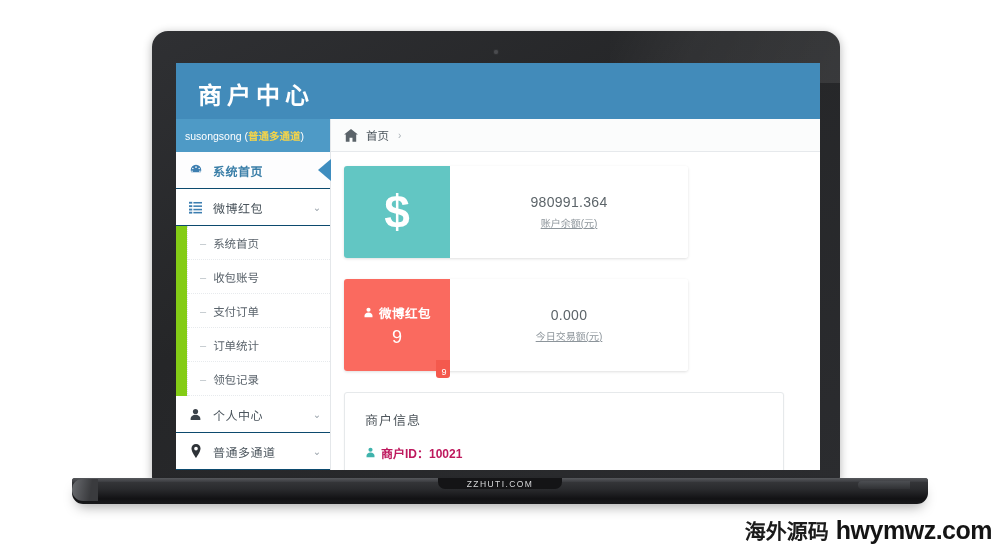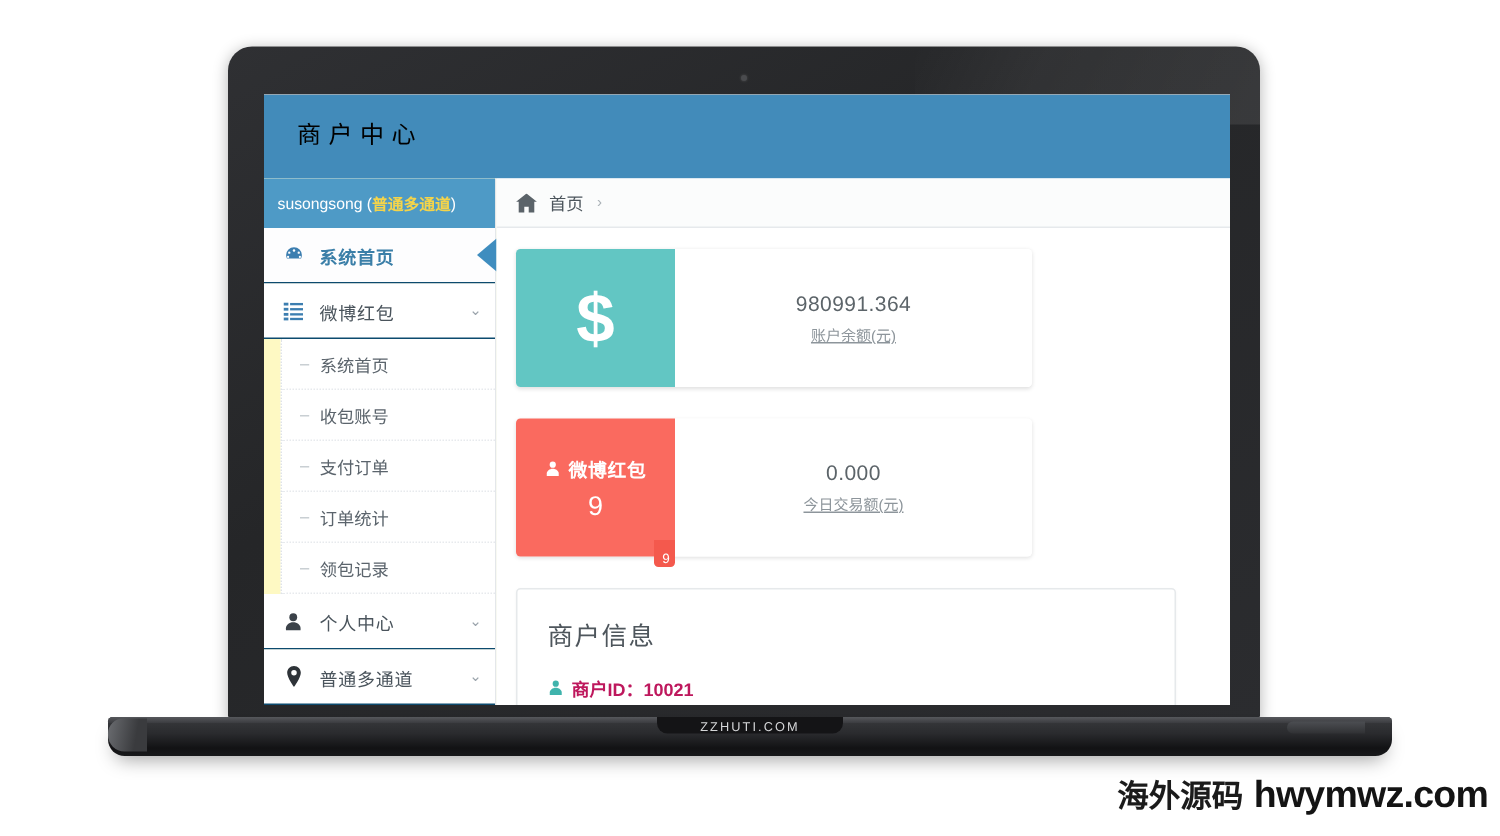--- a/index.html
+++ b/index.html
@@ -135,38 +135,38 @@
 
   .topbar {
     height: 56px;
     background: #428bba;
     position: relative;
   }
   .brand-title {
     position: absolute;
     left: 22px;
     top: 13px;
-    color: #000000;
-    font-size: 16px;
+    color: #ffffff;
+    font-size: 24px;
     letter-spacing: 5px;
     font-family: "DejaVu Serif", "Liberation Serif", serif;
-    font-weight: 400;
+    font-weight: 700;
     white-space: nowrap;
   }
 
   .body-row {
     display: flex;
     height: 351px;
   }
 
   
   .sidebar {
     width: 155px;
     flex: 0 0 155px;
-    background: #fef9c3;
+    background: #84cc16;
     border-right: 1px solid #e4e7ea;
     position: relative;
   }
   .user-bar {
     height: 33px;
     background: #4e9ac6;
     color: #ffffff;
     font-size: 10.5px;
     display: flex;
     align-items: center;
@@ -352,21 +352,21 @@
   .info-card {
     width: 440px;
     background: #ffffff;
     border: 1px solid #e6e9eb;
     border-radius: 3px;
     box-shadow: 0 1px 2px rgba(0,0,0,0.05);
     padding: 17px 0 0 20px;
     height: 110px;
   }
   .info-title {
-    font-size: 17px;
+    font-size: 13px;
     color: #4e565c;
     letter-spacing: 1px;
   }
   .info-row {
     margin-top: 15px;
     font-size: 12px;
     color: #be185d;
     display: flex;
     align-items: center;
     font-weight: bold;

